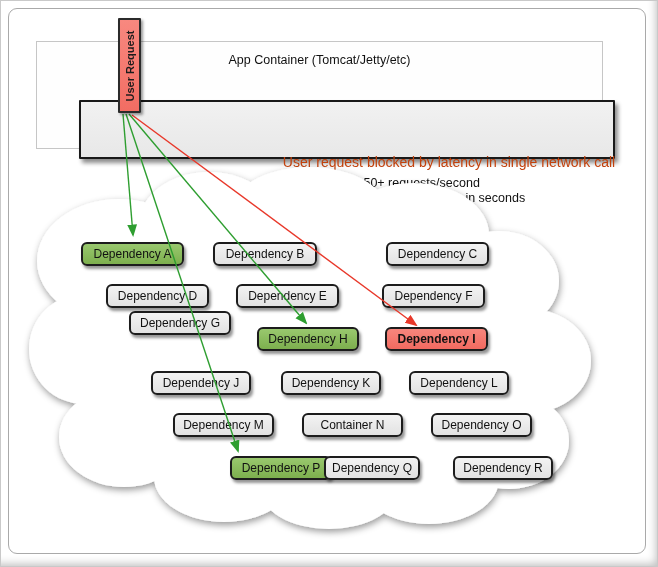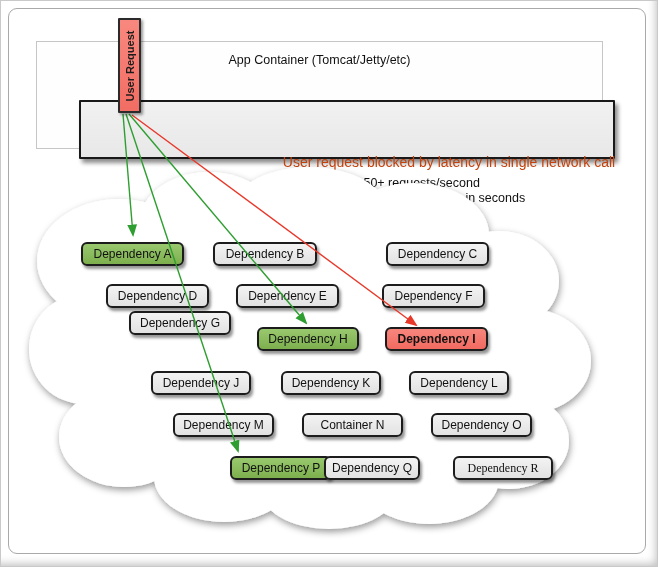--- a/index.html
+++ b/index.html
@@ -121,21 +121,21 @@
         <div class="dep called" style="left: 248px; top: 318px; width: 102px;">Dependency H</div>
         <div class="dep blocked" style="left: 376px; top: 318px; width: 103px;">Dependency I</div>
         <div class="dep normal" style="left: 142px; top: 362px; width: 100px;">Dependency J</div>
         <div class="dep normal" style="left: 272px; top: 362px; width: 100px;">Dependency K</div>
         <div class="dep normal" style="left: 400px; top: 362px; width: 100px;">Dependency L</div>
         <div class="dep normal" style="left: 164px; top: 404px; width: 101px;">Dependency M</div>
         <div class="dep normal" style="left: 293px; top: 404px; width: 101px;">Container N</div>
         <div class="dep normal" style="left: 422px; top: 404px; width: 101px;">Dependency O</div>
         <div class="dep called" style="left: 185px; top: 447px; width: 102px; margin-left: 36px;">Dependency P</div>
         <div class="dep normal" style="left: 315px; top: 447px; width: 96px;">Dependency Q</div>
-        <div class="dep normal" style="left: 444px; top: 447px; width: 100px; font-family: Liberation Serif, serif;">Dependency R</div>
+        <div class="dep normal" style="left: 444px; top: 447px; width: 100px;">Dependency R</div>
       </div>
 
     <svg class="arrow-svg" width="638" height="546" viewBox="0 0 638 546">
       <defs>
         <marker id="headGreen" markerWidth="9" markerHeight="8" refX="7.5" refY="3.5" orient="auto">
           <path d="M0,0 L9,3.5 L0,7 Z" fill="#2e9e30"></path>
         </marker>
         <marker id="headRed" markerWidth="9" markerHeight="8" refX="7.5" refY="3.5" orient="auto">
           <path d="M0,0 L9,3.5 L0,7 Z" fill="#e8382a"></path>
         </marker>

